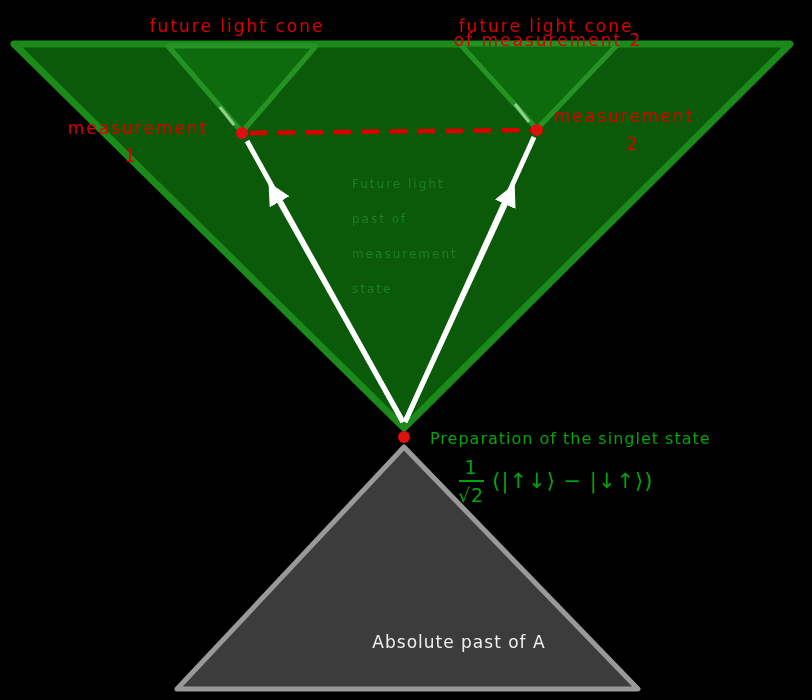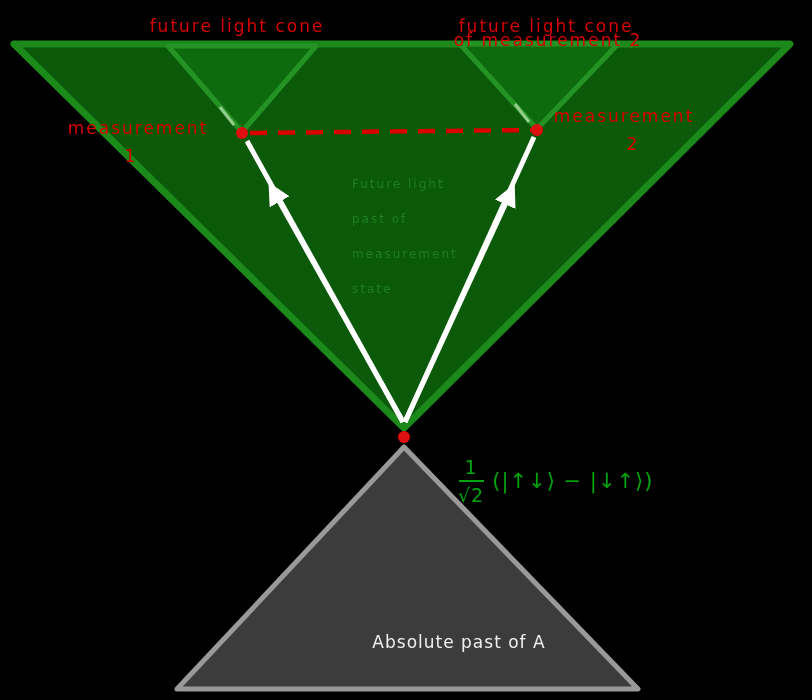--- a/index.html
+++ b/index.html
@@ -80,20 +80,21 @@
 
   <div class="lbl red center" style="left:624px;top:108px">measurement</div>
   <div class="lbl red center" style="left:633px;top:136px">2</div>
 
 
   <div class="lbl greendim" style="left:352px;top:178px">Future light</div>
   <div class="lbl greendim" style="left:352px;top:213px">past of</div>
   <div class="lbl greendim" style="left:352px;top:248px">measurement</div>
   <div class="lbl greendim" style="left:352px;top:283px">state</div>
 
+  <div class="lbl greenbright" style="left:430px;top:431px;font-size:16px">Preparation of the singlet state</div>
 
   <div class="formula" style="left:458px;top:456px">
     <span class="frac">
       <span class="num">1</span>
       <span class="den">√2</span>
     </span>
     <span>(|↑↓⟩ − |↓↑⟩)</span>
   </div>
 
   <div class="lbl white center" style="left:459px;top:634px">Absolute past of A</div>

